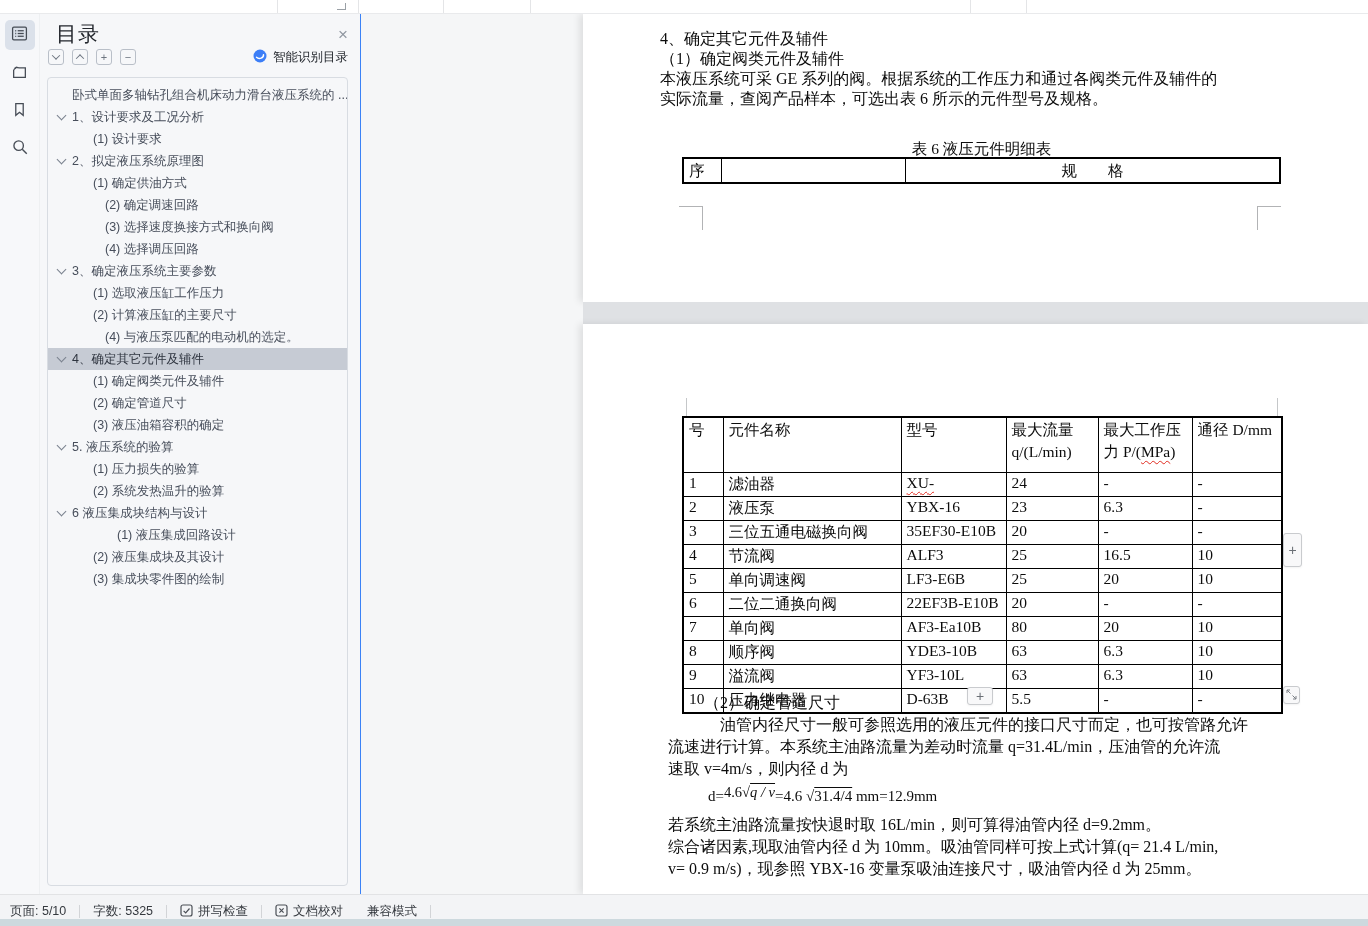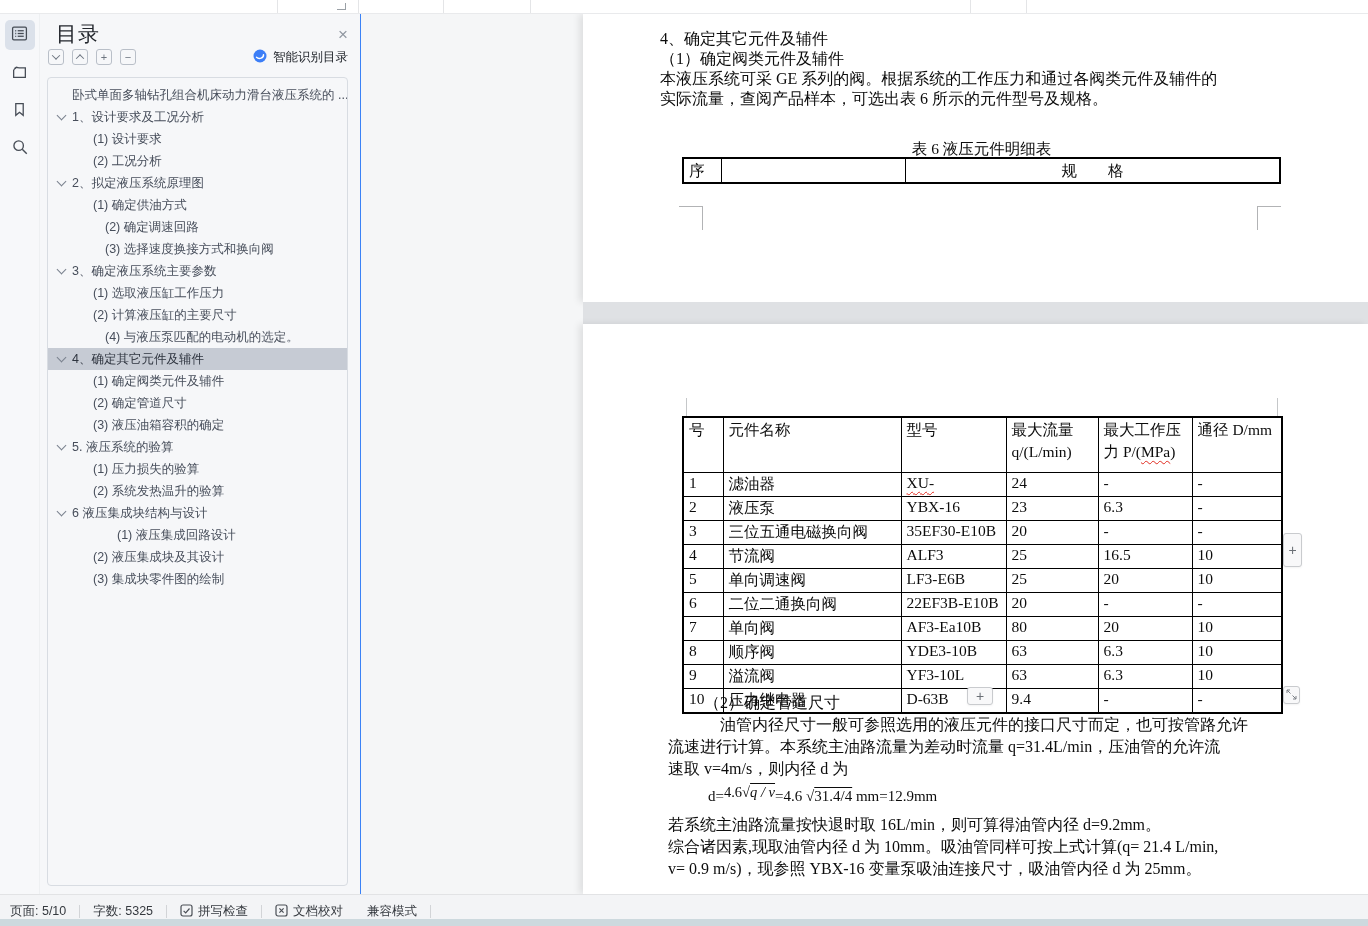--- a/index.html
+++ b/index.html
@@ -164,35 +164,35 @@
       <div class="toc-item lv1">
         <span>卧式单面多轴钻孔组合机床动力滑台液压系统的 ...</span>
       </div>
       <div class="toc-item lv0">
         <span class="chev"></span>
         <span>1、设计要求及工况分析</span>
       </div>
       <div class="toc-item lv2">
         <span>(1) 设计要求</span>
       </div>
-      <div class="toc-item lv2">
-        <span>(2) 工况分析</span>
-      </div>
       <div class="toc-item lv0">
         <span class="chev"></span>
         <span>2、拟定液压系统原理图</span>
       </div>
       <div class="toc-item lv2">
         <span>(1) 确定供油方式</span>
       </div>
       <div class="toc-item lv3">
         <span>(2) 确定调速回路</span>
       </div>
       <div class="toc-item lv3">
         <span>(3) 选择速度换接方式和换向阀</span>
+      </div>
+      <div class="toc-item lv3">
+        <span>(4) 选择调压回路</span>
       </div>
       <div class="toc-item lv0">
         <span class="chev"></span>
         <span>3、确定液压系统主要参数</span>
       </div>
       <div class="toc-item lv2">
         <span>(1) 选取液压缸工作压力</span>
       </div>
       <div class="toc-item lv2">
         <span>(2) 计算液压缸的主要尺寸</span>
@@ -353,21 +353,21 @@
             <td>溢流阀</td>
             <td>YF3-10L</td>
             <td>63</td>
             <td>6.3</td>
             <td>10</td>
           </tr>
           <tr>
             <td>10</td>
             <td>压力继电器</td>
             <td>D-63B</td>
-            <td>9.4</td>
+            <td>5.5</td>
             <td>-</td>
             <td>-</td>
           </tr>
         </tbody>
     </table>
 
     <div class="tbl-btn plus-col-btn">+</div>
     <div class="tbl-btn plus-row-btn">+</div>
     <div class="tbl-btn resize-btn">
       <span>

